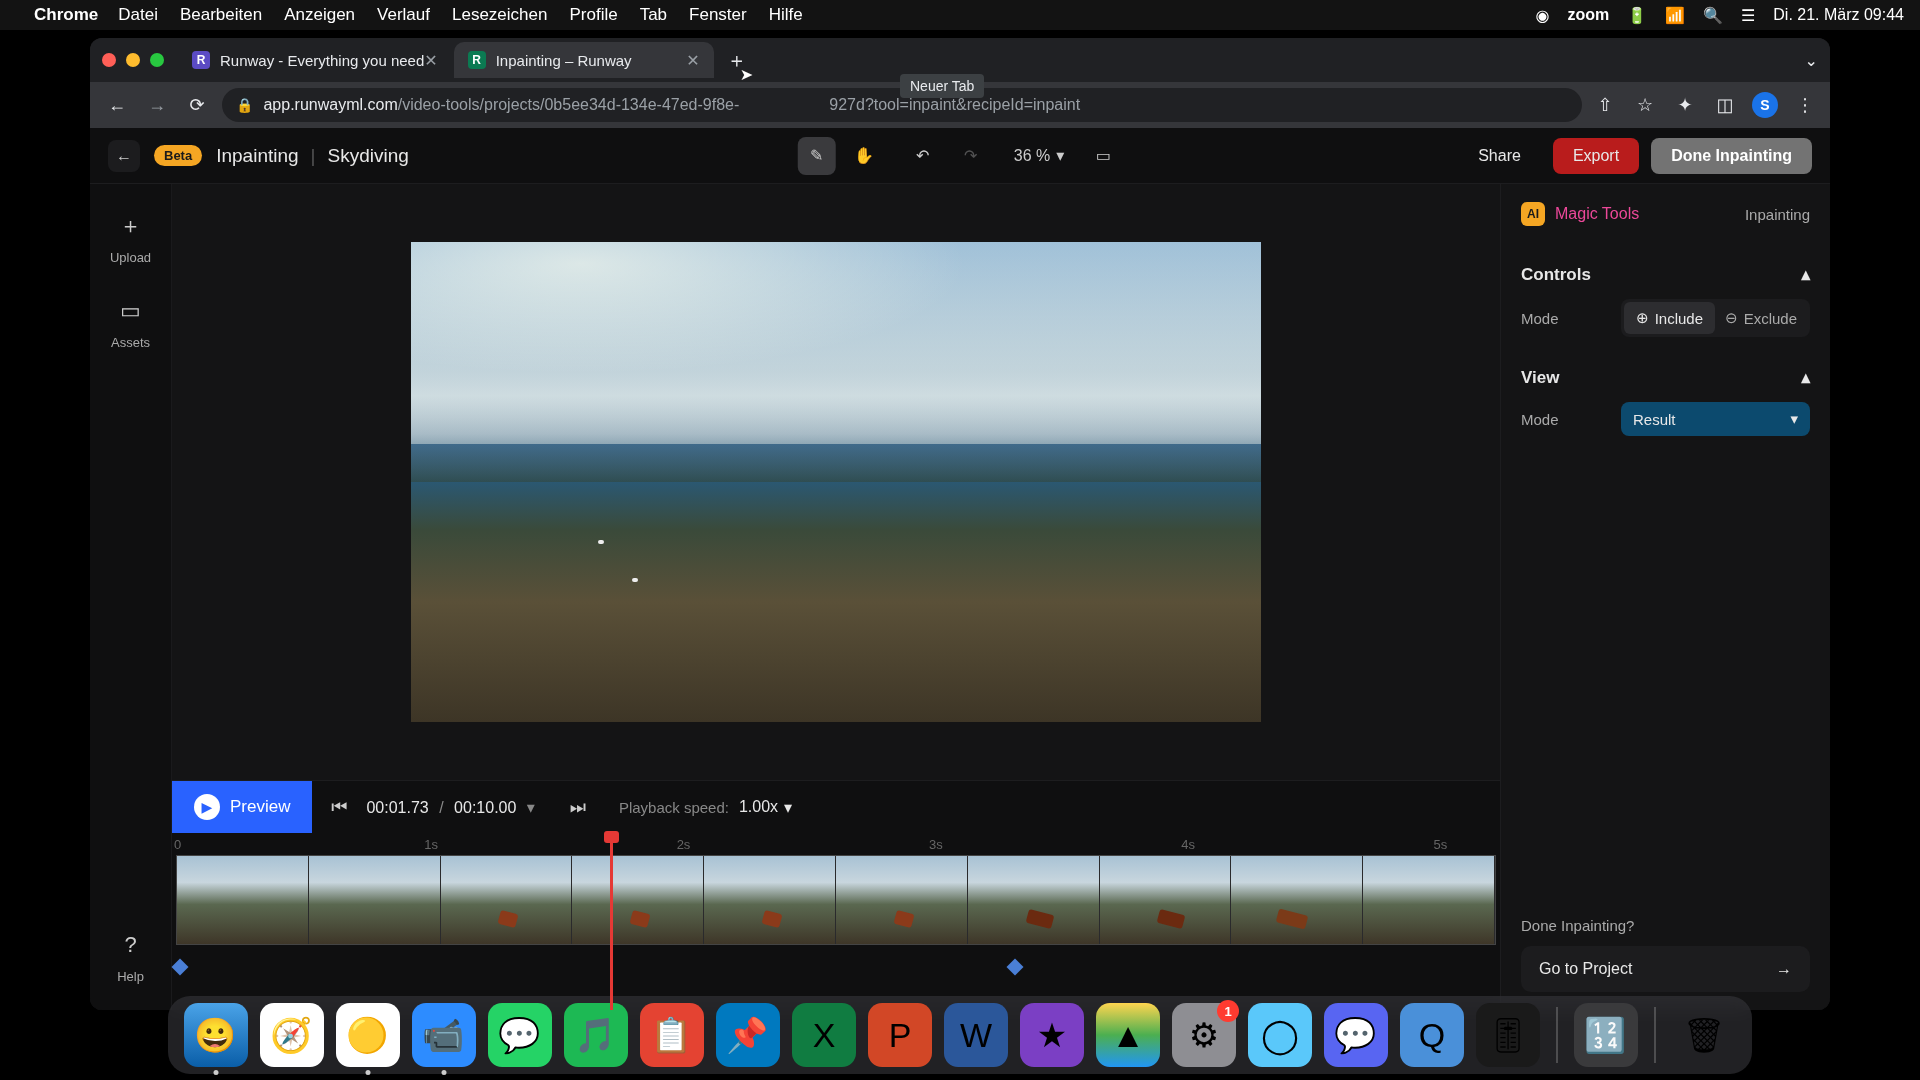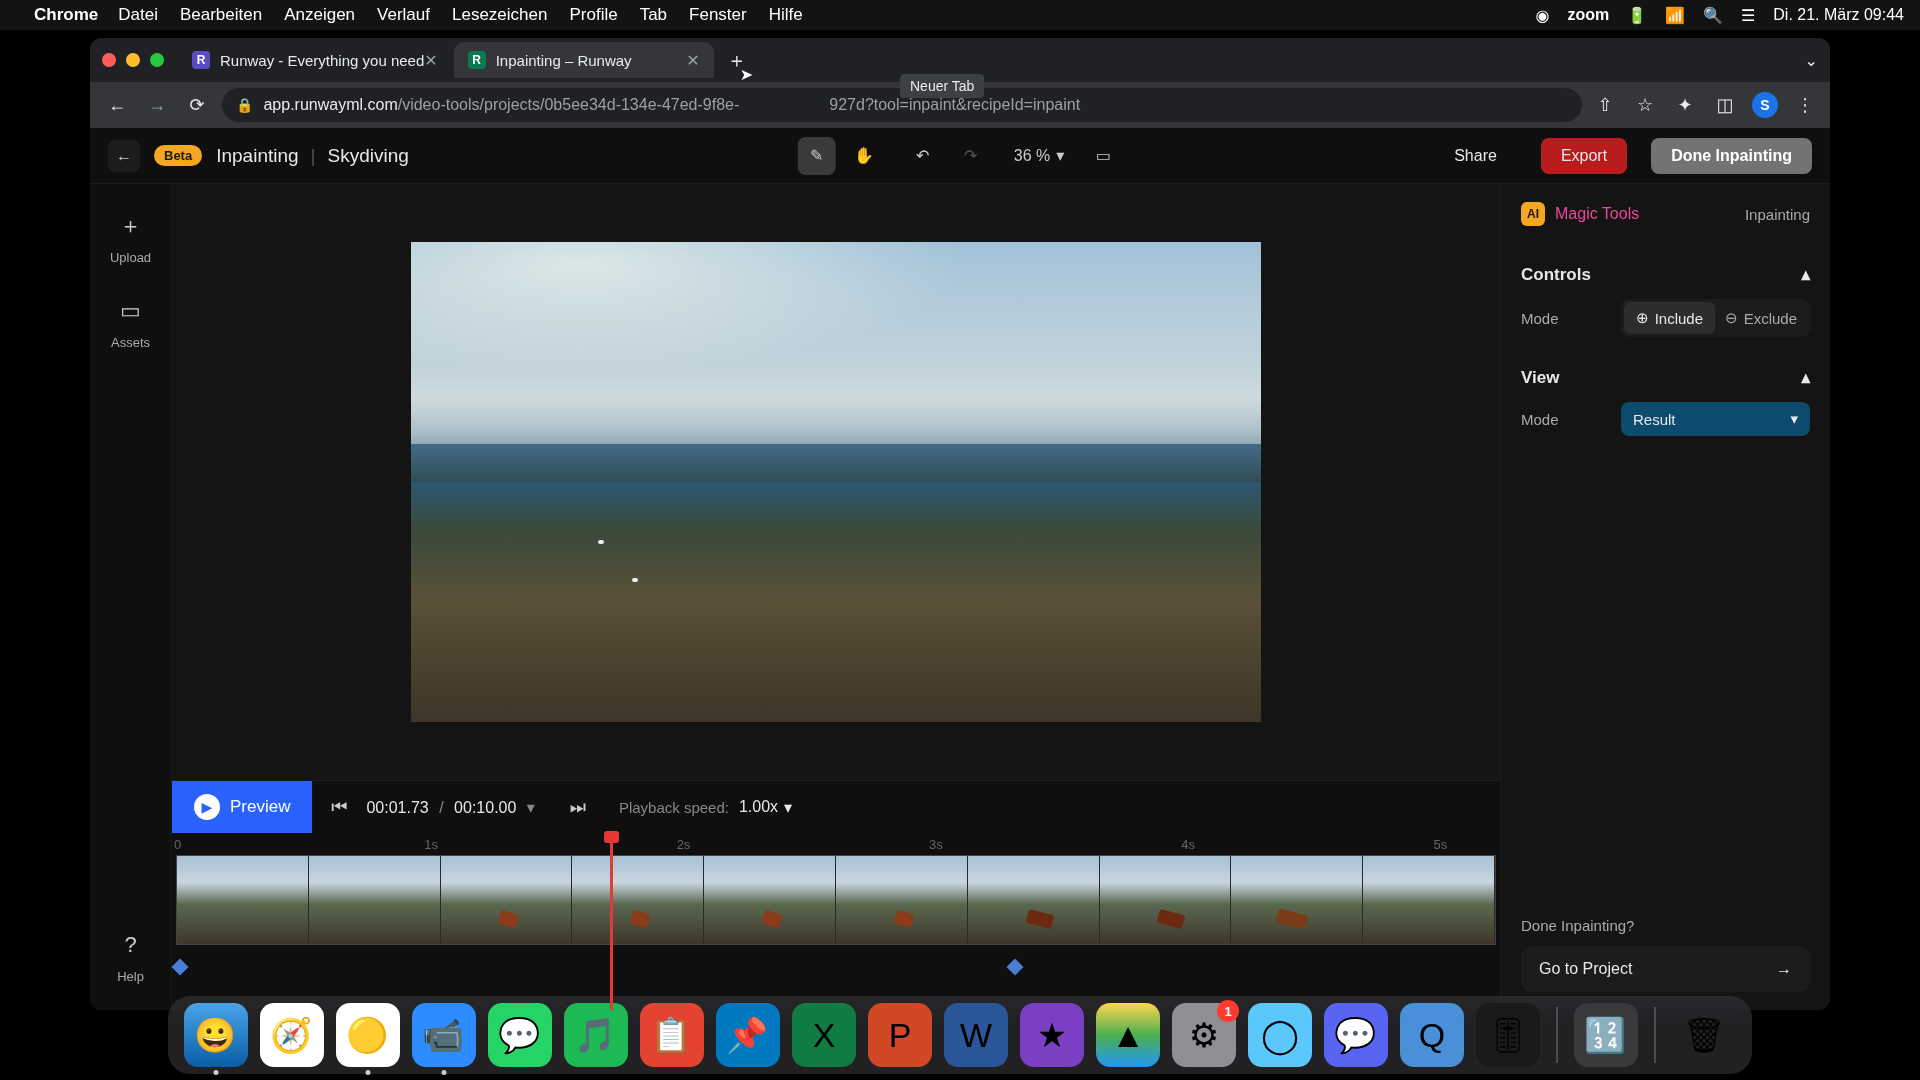--- a/index.html
+++ b/index.html
@@ -45,21 +45,21 @@
 .app { flex:1; background:#0f0f10; display:flex; flex-direction:column; }
 .app-header { height:56px; display:flex; align-items:center; padding:0 18px; gap:14px; border-bottom:1px solid #1d1d1f;}
 .back-btn { width:32px;height:32px;border-radius:8px;background:#1c1c1e;display:flex;align-items:center;justify-content:center;color:#ccc;}
 .beta-badge { background:#f5a623; color:#1a1a1a; font-size:13px; font-weight:700; padding:3px 10px; border-radius:12px;}
 .crumb { color:#e8e8e8; font-size:19px; display:flex; align-items:center; gap:12px;}
 .crumb .sep { color:#555;}
 .header-center { position:absolute; left:50%; transform:translateX(-50%); display:flex; align-items:center; gap:10px;}
 .tool-btn { width:38px;height:38px;border-radius:8px;display:flex;align-items:center;justify-content:center;color:#ccc;}
 .tool-btn.active { background:#3a3a3d;}
 .zoom-ctrl { color:#ccc; font-size:16px; display:flex;align-items:center;gap:6px; margin-left:14px;}
-.header-right { margin-left:auto; display:flex; gap:24px; align-items:center;}
+.header-right { margin-left:auto; display:flex; gap:12px; align-items:center;}
 .hbtn { padding:9px 20px; border-radius:8px; font-size:16px; font-weight:500; color:#e8e8e8; background:#b91c1c;}
 .hbtn.ghost { background:transparent;}
 .hbtn.primary { background:#737373; color:#fff; font-weight:600;}
 
 .app-body { flex:1; display:flex; overflow:hidden;}
 .left-rail { width:82px; background:#0f0f10; display:flex; flex-direction:column; align-items:center; padding-top:24px; gap:28px; border-right:1px solid #1a1a1c;}
 .rail-item { display:flex;flex-direction:column;align-items:center;gap:6px;color:#aaa;font-size:13px;}
 .rail-item .ic { width:36px;height:36px;display:flex;align-items:center;justify-content:center;font-size:22px;color:#ccc;}
 .rail-help { margin-top:auto; margin-bottom:26px;}
 

